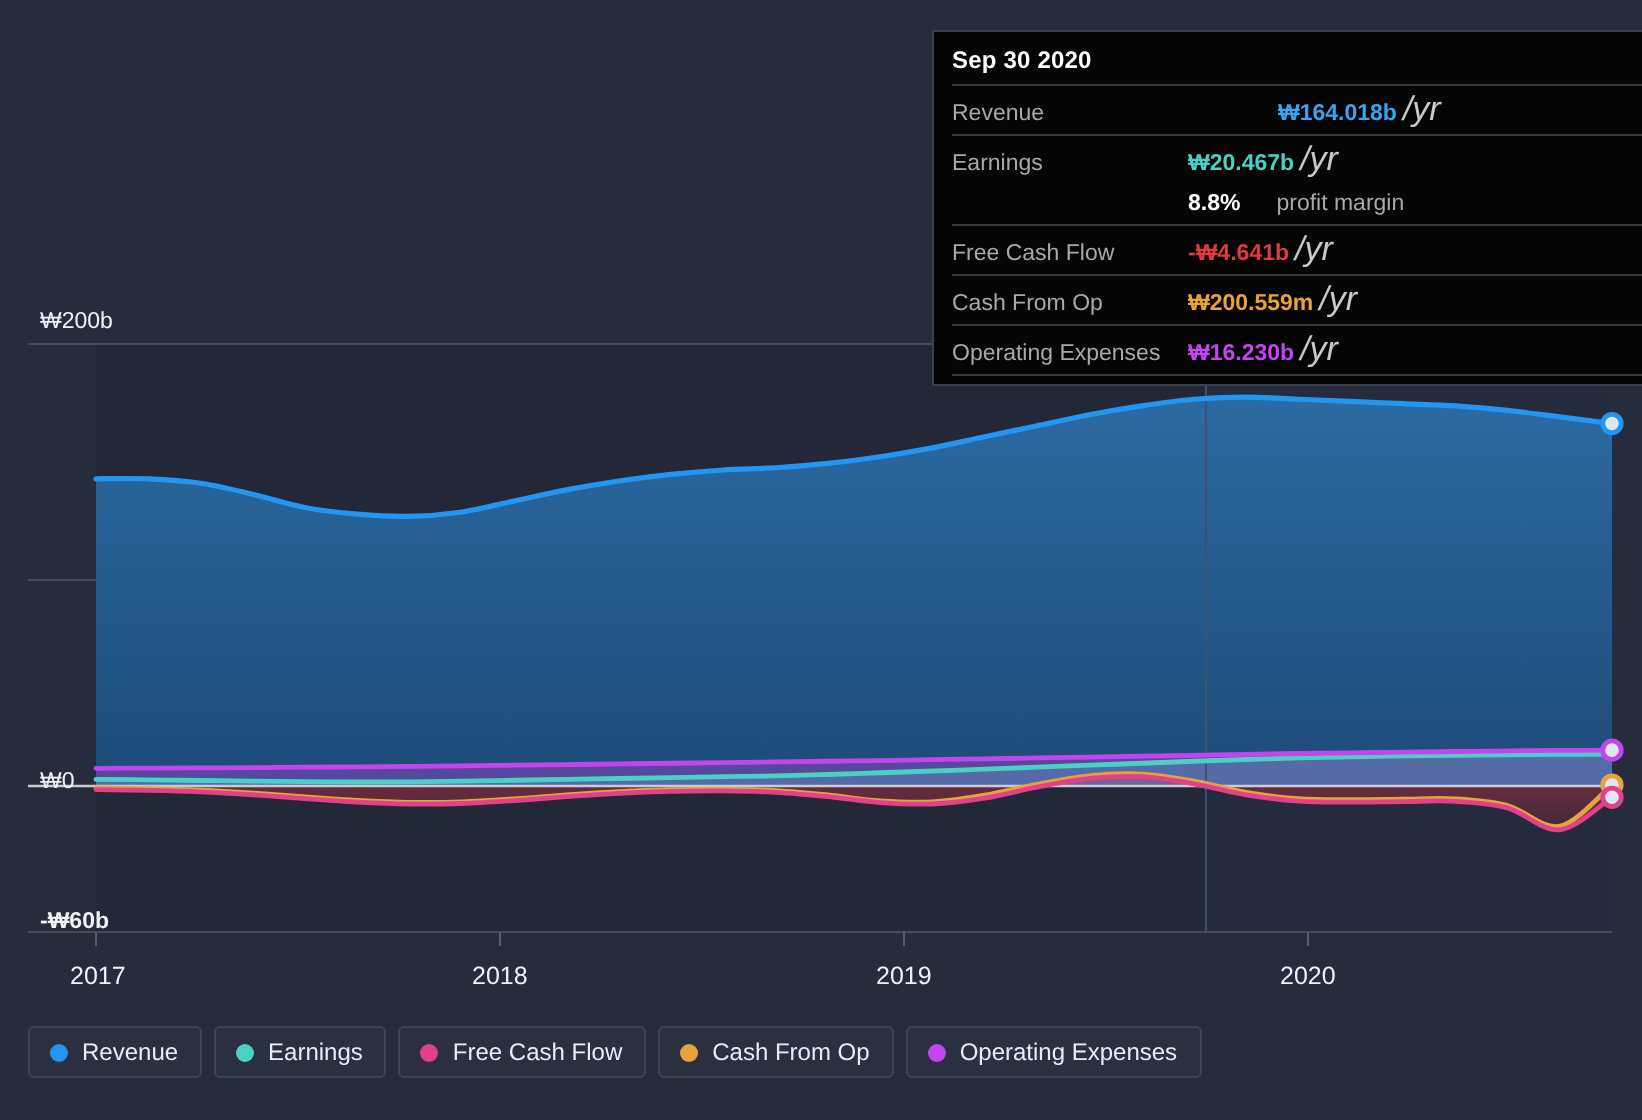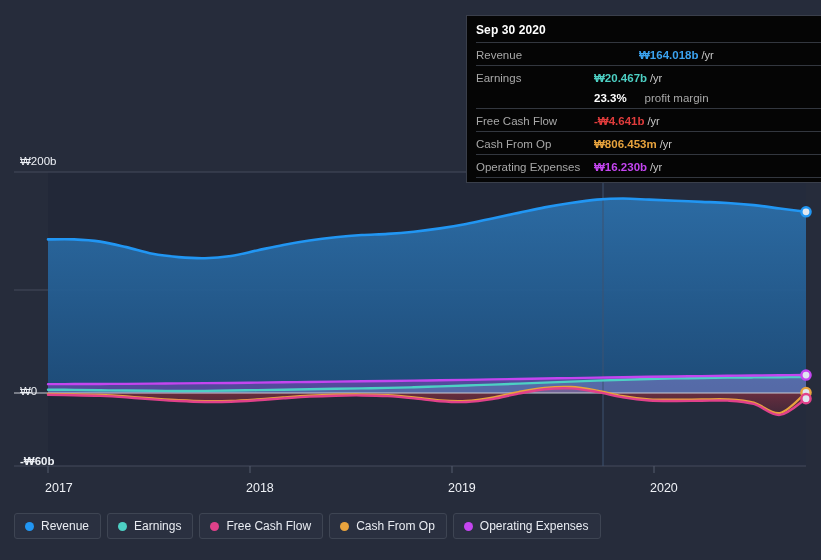--- a/index.html
+++ b/index.html
@@ -43,21 +43,20 @@
     font-size: 11.5px;
     color: #eef1f6;
     white-space: nowrap;
     letter-spacing: 0px;
   }
   .xlabel {
     position: absolute;
     font-size: 12.5px;
     color: #eef1f6;
     white-space: nowrap;
-    margin-left: 10px;
   }
 
   
   .tooltip {
     position: absolute;
     left: 466px;
     top: 15px;
     width: 384px;
     background: #050505;
     border: 1px solid #3a3f4b;
@@ -89,24 +88,25 @@
     font-size: 11.5px;
     color: #a8a8a8;
     white-space: nowrap;
   }
   .tt-val {
     font-size: 11.5px;
     font-weight: bold;
     white-space: nowrap;
   }
   .tt-unit {
-    font-size: 11px;
+    font-size: 17px;
     color: #c9c9c9;
     font-weight: normal;
     margin-left: 3px;
+    font-style: italic;
   }
   .tt-sub {
     font-size: 11.5px;
     color: #a8a8a8;
     font-weight: normal;
     margin-left: 18px;
   }
   .tt-bottomline {
     border-top: 1px solid #33373f;
     height: 0;
@@ -202,29 +202,29 @@
         <div class="tt-row">
           <span class="tt-label">Revenue</span>
           <span><span class="tt-val" style="color: rgb(59, 163, 240); padding-left: 45px;">₩164.018b</span><span class="tt-unit">/yr</span></span>
         </div>
         <div class="tt-row">
           <span class="tt-label">Earnings</span>
           <span><span class="tt-val" style="color: rgb(77, 208, 196);">₩20.467b</span><span class="tt-unit">/yr</span></span>
         </div>
         <div class="tt-row noline">
           <span class="tt-label"></span>
-          <span><span class="tt-val" style="color: rgb(255, 255, 255);">23.3%</span><span class="tt-sub">profit margin</span></span>
+          <span><span class="tt-val" style="color: rgb(255, 255, 255);">8.8%</span><span class="tt-sub">profit margin</span></span>
         </div>
         <div class="tt-row">
           <span class="tt-label">Free Cash Flow</span>
           <span><span class="tt-val" style="color: rgb(224, 60, 60); margin-top: 10px;">-₩4.641b</span><span class="tt-unit">/yr</span></span>
         </div>
         <div class="tt-row">
           <span class="tt-label">Cash From Op</span>
-          <span><span class="tt-val" style="color: rgb(232, 163, 61);">₩806.453m</span><span class="tt-unit">/yr</span></span>
+          <span><span class="tt-val" style="color: rgb(232, 163, 61);">₩200.559m</span><span class="tt-unit">/yr</span></span>
         </div>
         <div class="tt-row">
           <span class="tt-label">Operating Expenses</span>
           <span><span class="tt-val" style="color: rgb(196, 69, 240);">₩16.230b</span><span class="tt-unit">/yr</span></span>
         </div>
       </div>
     <div class="tt-bottomline"></div>
   </div>
 
   <div class="legend" id="legend">

